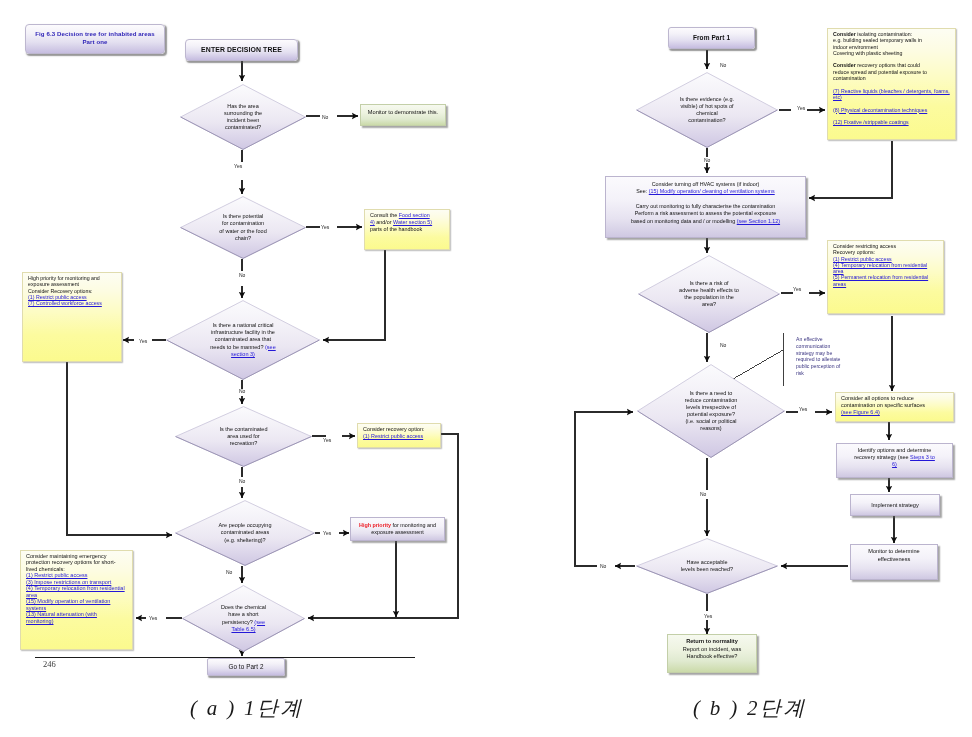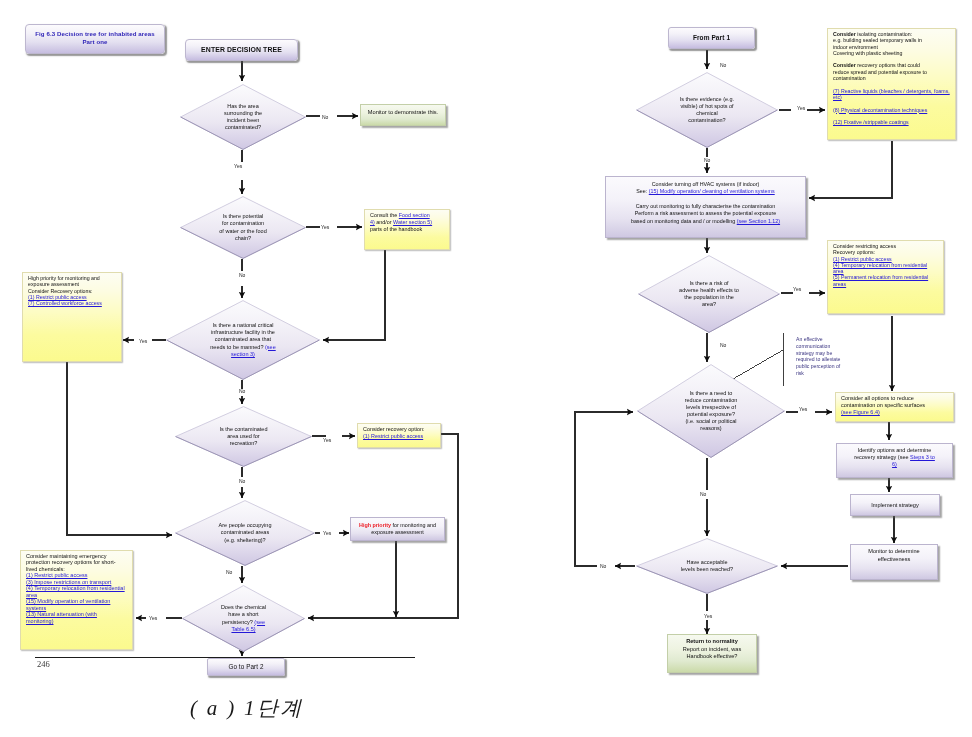--- a/index.html
+++ b/index.html
@@ -54,21 +54,21 @@
   .dia .lab{position:absolute;left:0;top:0;width:100%;height:100%;
             display:flex;align-items:center;justify-content:center;text-align:center;
             line-height:1.3;color:#121212;}
   .dia .lab > span{display:block;}
   .blu{color:#2418d8;text-decoration:underline;}
   .red{color:#ec1c24;font-weight:700;}
   .b{font-weight:700;}
   .edge-lbl{position:absolute;font-size:5px;color:#1b1b1b;white-space:nowrap;}
   .caption{position:absolute;font-family:"Liberation Serif","DejaVu Serif",serif;
            color:#1a1a1a;white-space:nowrap;font-style:italic;}
-  .pageno{position:absolute;font-family:"Liberation Serif","DejaVu Serif",serif;color:#3a3a3a;}
+  .pageno{position:absolute;font-family:"Liberation Serif","DejaVu Serif",serif;color:#3a3a3a;margin-left:6px;}
 </style>
 </head>
 <body>
 
 <div class="stage" id="stage">
 
   <svg class="lines" viewBox="0 0 972 737">
     <defs>
       <marker id="ah" markerWidth="8" markerHeight="8" refX="6.4" refY="3.7" orient="auto" markerUnits="userSpaceOnUse">
         <path d="M0.3,0.5 L6.5,3.7 L0.3,6.9 L1.5,3.7 Z" fill="#0d0d0d"></path>
@@ -379,14 +379,17 @@
   <div class="edge-lbl" style="left:793px;top:286px;">Yes</div>
   <div class="edge-lbl" style="left:720px;top:342px;">No</div>
   <div class="edge-lbl" style="left:799px;top:406px;">Yes</div>
   <div class="edge-lbl" style="left:700px;top:491px;">No</div>
   <div class="edge-lbl" style="left:600px;top:563px;">No</div>
   <div class="edge-lbl" style="left:704px;top:613px;">Yes</div>
 
   <div class="caption" style="left:190px;top:694px;font-size:21px;letter-spacing:2.3px;">
     <span>( a )  1단계</span>
   </div>
+  <div class="caption" style="left:693px;top:694px;font-size:21px;letter-spacing:2.3px;">
+    <span>( b )  2단계</span>
+  </div>
 
 </div>
 
 </body></html>

